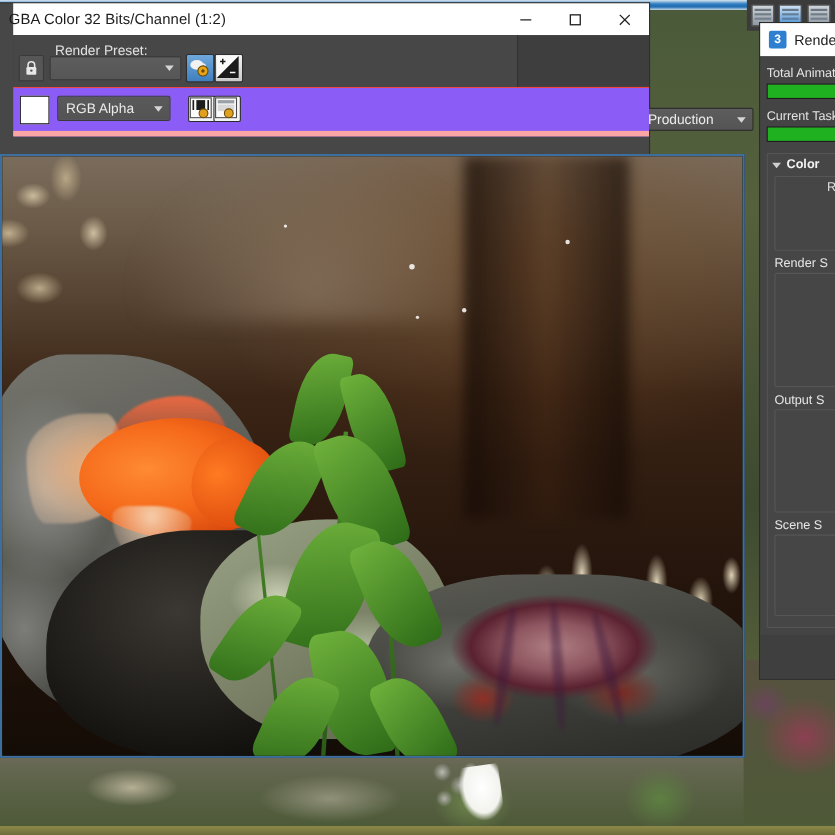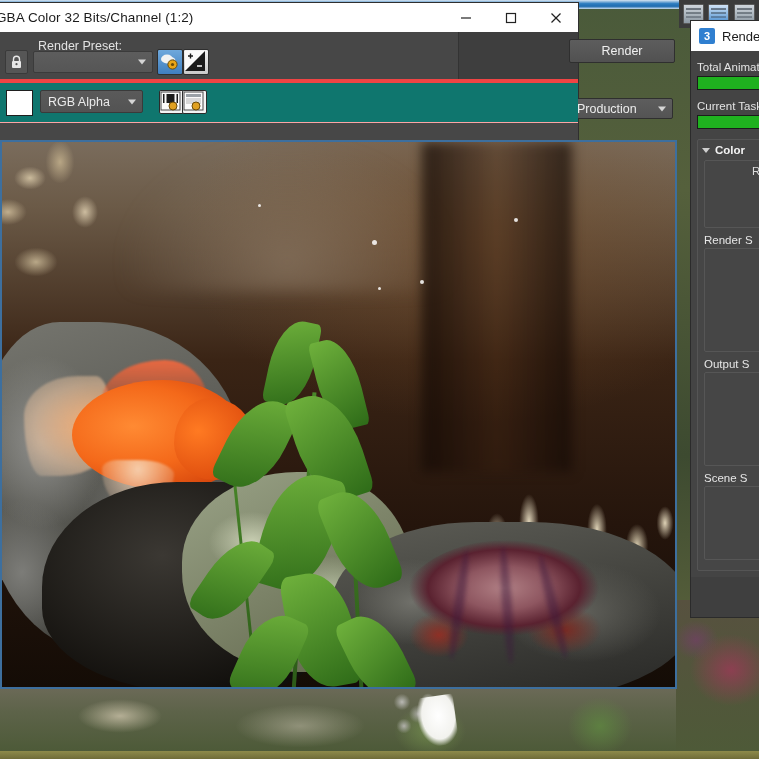--- a/index.html
+++ b/index.html
@@ -78,39 +78,40 @@
       radial-gradient(ellipse 55px 48px at 55px 70px, rgba(150,60,85,.85), rgba(90,40,60,0) 75%),
       radial-gradient(ellipse 30px 26px at 20px 40px, rgba(120,60,110,.6), rgba(0,0,0,0) 75%),
       linear-gradient(180deg,#57513f,#4e5a38);
   }
 
   
   .frame-win {
     position: absolute; left: 0; top: 3px; width: 578px; height: 683px;
     background: #474747;
     box-shadow: 0 0 0 1px #2f2f2f;
+    padding-left: 12px;
   }
   .titlebar {
     position: relative; height: 29px; background: #ffffff;
     display: flex; align-items: center;
   }
   .title-text {
     font-size: 13.5px; color: #1b1b1b; margin-left: -4px;
     white-space: nowrap; letter-spacing: .1px;
   }
   .win-ctrls { position: absolute; right: 0; top: 0; height: 29px; display: flex; }
   .win-btn {
     width: 45px; height: 29px; display: flex; align-items: center; justify-content: center;
     color: #222; font-size: 13px;
   }
   .win-btn svg { display:block; }
 
   .toolbar {
     background: #3e3e3e; height: 47px; position: relative;
-    border-bottom: 4px solid #ef4444;
+    border-bottom: 1px solid #ef4444;
   }
   .tb-left-panel{
     position:absolute; left:0; top:0; width:458px; height:47px;
     background:#474747; border-right:1px solid #333;
   }
   .preset-label {
     position: absolute; left: 38px; top: 7px;
     font-size: 12.5px; color: #e2e2e2;
   }
   .lock-btn {
@@ -144,22 +145,22 @@
   }
   .prod-combo {
     position: absolute; left: 569px; top: 66px; width: 104px; height: 21px;
     background: linear-gradient(180deg,#5d5d5d,#545454);
     border: 1px solid #2f2f2f; border-radius: 2px;
     color: #ececec; font-size: 12.5px;
     display: flex; align-items: center; padding-left: 7px; box-sizing: border-box;
   }
 
   .toolbar2 {
-    background: #0f766e; height: 39px; position: relative;
-    border-bottom: 1px solid #fca5a5;
+    background: #8b5cf6; height: 39px; position: relative;
+    border-bottom: 5px solid #fca5a5;
   }
   .swatch {
     position: absolute; left: 6px; top: 7px; width: 25px; height: 24px;
     background: #ffffff; border: 1px solid #1f1f1f;
   }
   .chan-combo {
     position: absolute; left: 40px; top: 7px; width: 103px; height: 23px;
     background: linear-gradient(180deg,#5a5a5a,#535353);
     border: 1px solid #3a3a3a; border-radius: 2px;
     color: #eaeaea; font-size: 12.5px;
@@ -423,21 +424,20 @@
       <div class="icon-btn icon-exposure">
         <svg width="22" height="22" viewBox="0 0 22 22">
           <rect x="1" y="1" width="20" height="20" fill="#fafafa"></rect>
           <path d="M1 21 L21 1 L21 21 Z" fill="#1a1a1a"></path>
           <line x1="4" y1="6" x2="9" y2="6" stroke="#1a1a1a" stroke-width="1.4"></line>
           <line x1="6.5" y1="3.5" x2="6.5" y2="8.5" stroke="#1a1a1a" stroke-width="1.4"></line>
           <line x1="13" y1="16" x2="18" y2="16" stroke="#fafafa" stroke-width="1.4"></line>
         </svg>
       </div>
 
-      <div class="render-btn">Render</div>
 
       <div class="prod-combo">
         <span>Production</span>
         <span class="combo-arrow"></span>
       </div>
     </div>
 
     <div class="toolbar2">
       <div class="swatch"></div>
       <div class="chan-combo">

